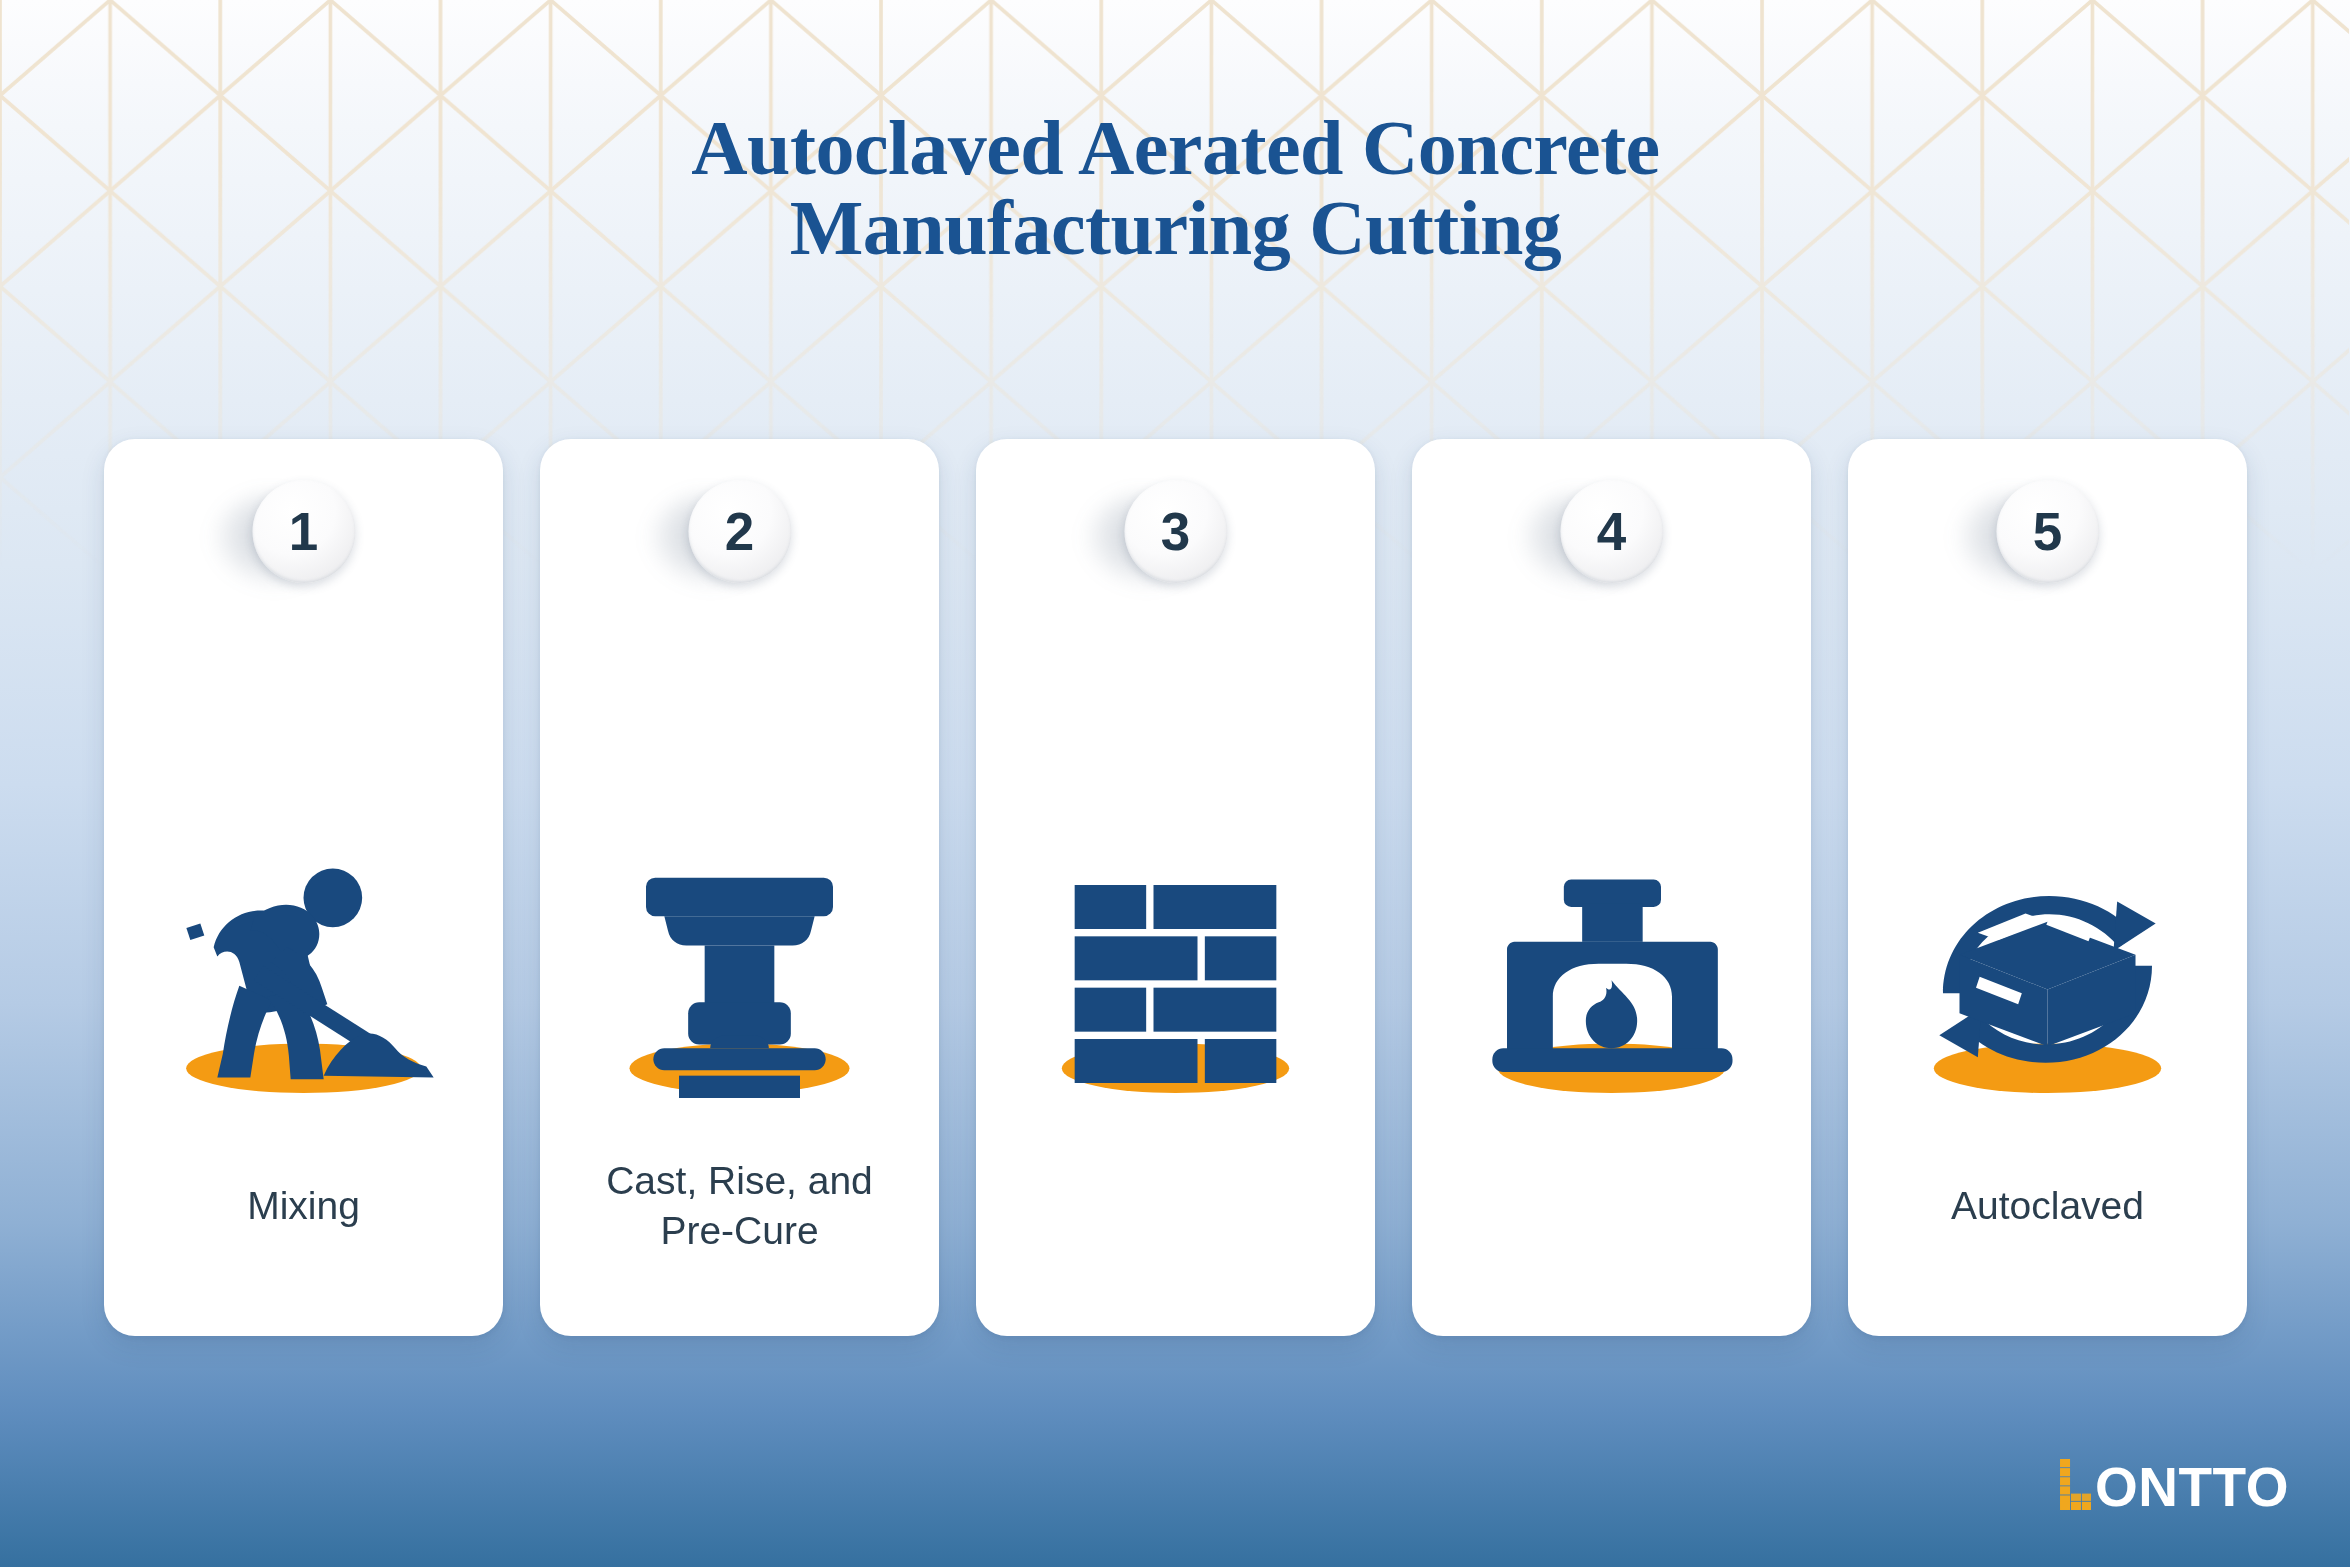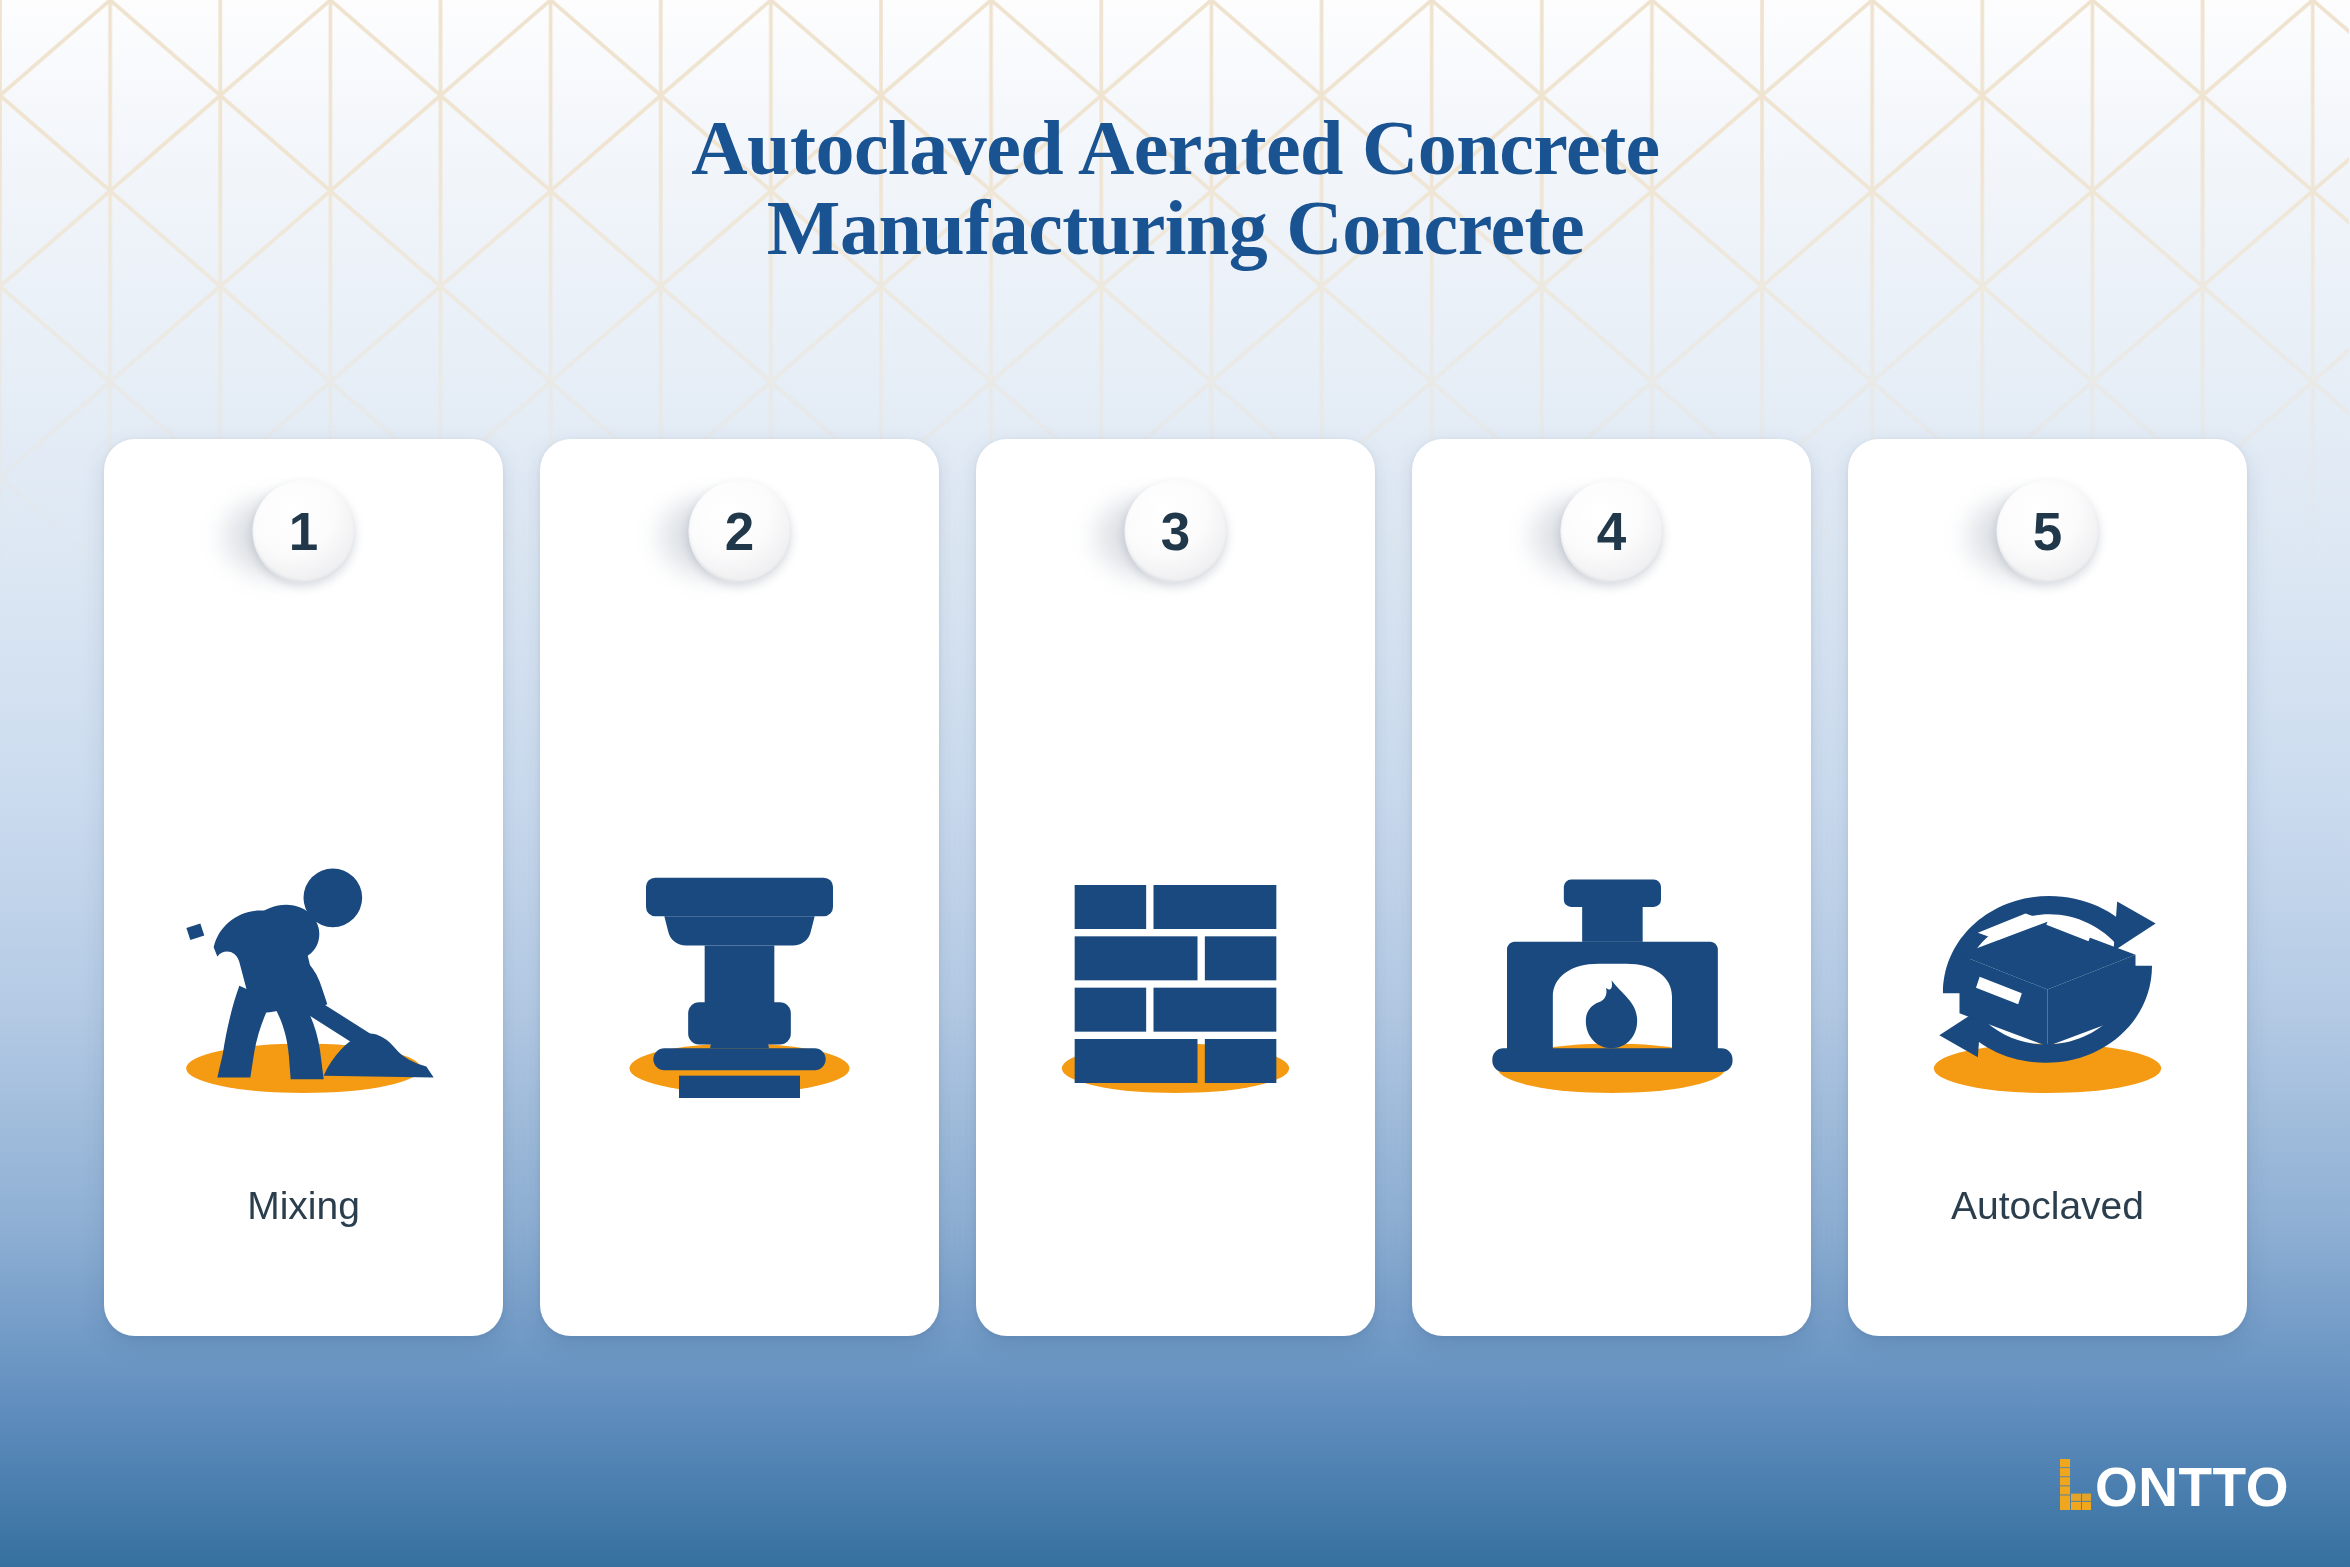--- a/index.html
+++ b/index.html
@@ -189,21 +189,21 @@
         <path d="M0 104 L120 208 L240 104"></path>
         <path d="M0 312 L120 416 L240 312"></path>
       </g>
     </pattern>
   </defs>
   <rect width="2560" height="620" fill="url(#isoCube)"></rect>
 </svg>
 
 <div id="title-block">
   <span class="title-line">Autoclaved Aerated Concrete</span>
-  <span class="title-line">Manufacturing Concrete</span>
+  <span class="title-line">Manufacturing Cutting</span>
 </div>
 
 <div id="cards-row">
 
   <div class="step-card">
     <div class="badge-wrap">
       <div class="badge-shadow"></div>
       <div class="badge">
         <span class="badge-number">1</span>
       </div>
@@ -262,20 +262,22 @@
           <path d="M68 62 H232 L228 78 C226 88 218 94 208 94 H92 C82 94 74 88 72 78 Z"></path>
           <rect x="112" y="94" width="76" height="70"></rect>
           <rect x="94" y="156" width="112" height="46" rx="12"></rect>
           <path d="M118 206 C118 198 126 192 136 192 H164 C174 192 182 198 182 206 Z"></path>
           <rect x="56" y="206" width="188" height="24" rx="12"></rect>
           <rect x="84" y="236" width="132" height="26"></rect>
         </g>
       </svg>
     </div>
 
+    <div class="step-label">Cast, Rise, and
+Pre-Cure</div>
   </div>
 
   <div class="step-card">
     <div class="badge-wrap">
       <div class="badge-shadow"></div>
       <div class="badge">
         <span class="badge-number">3</span>
       </div>
     </div>
 

